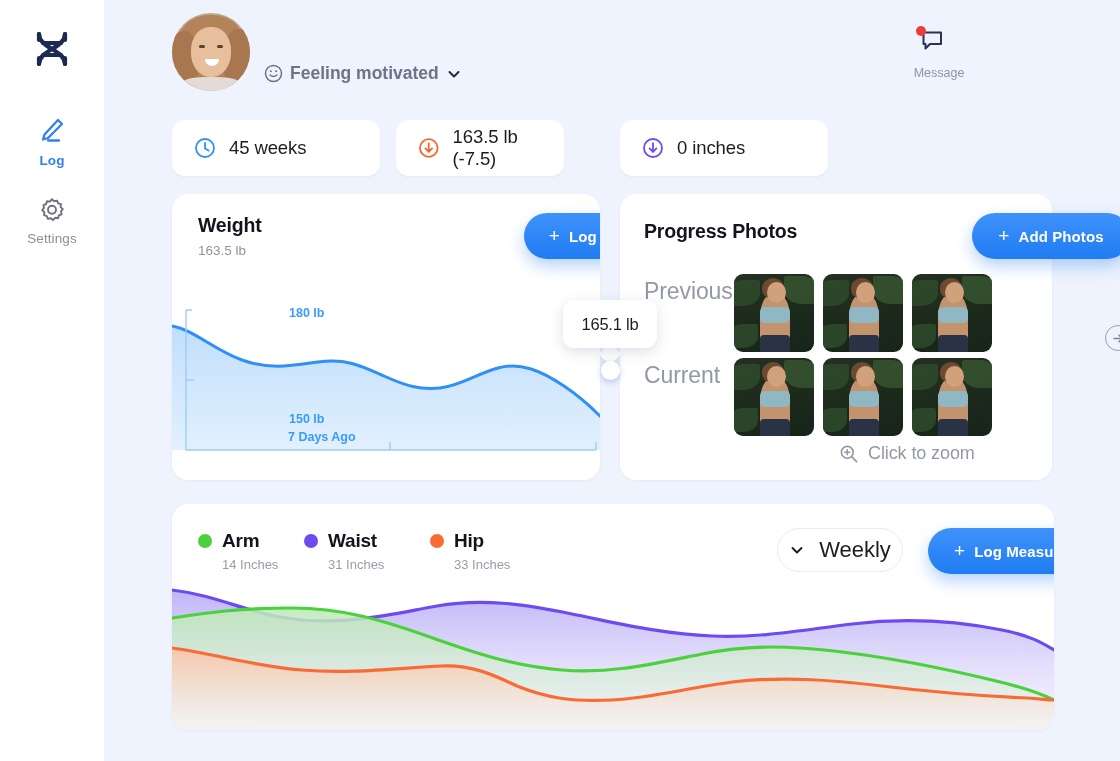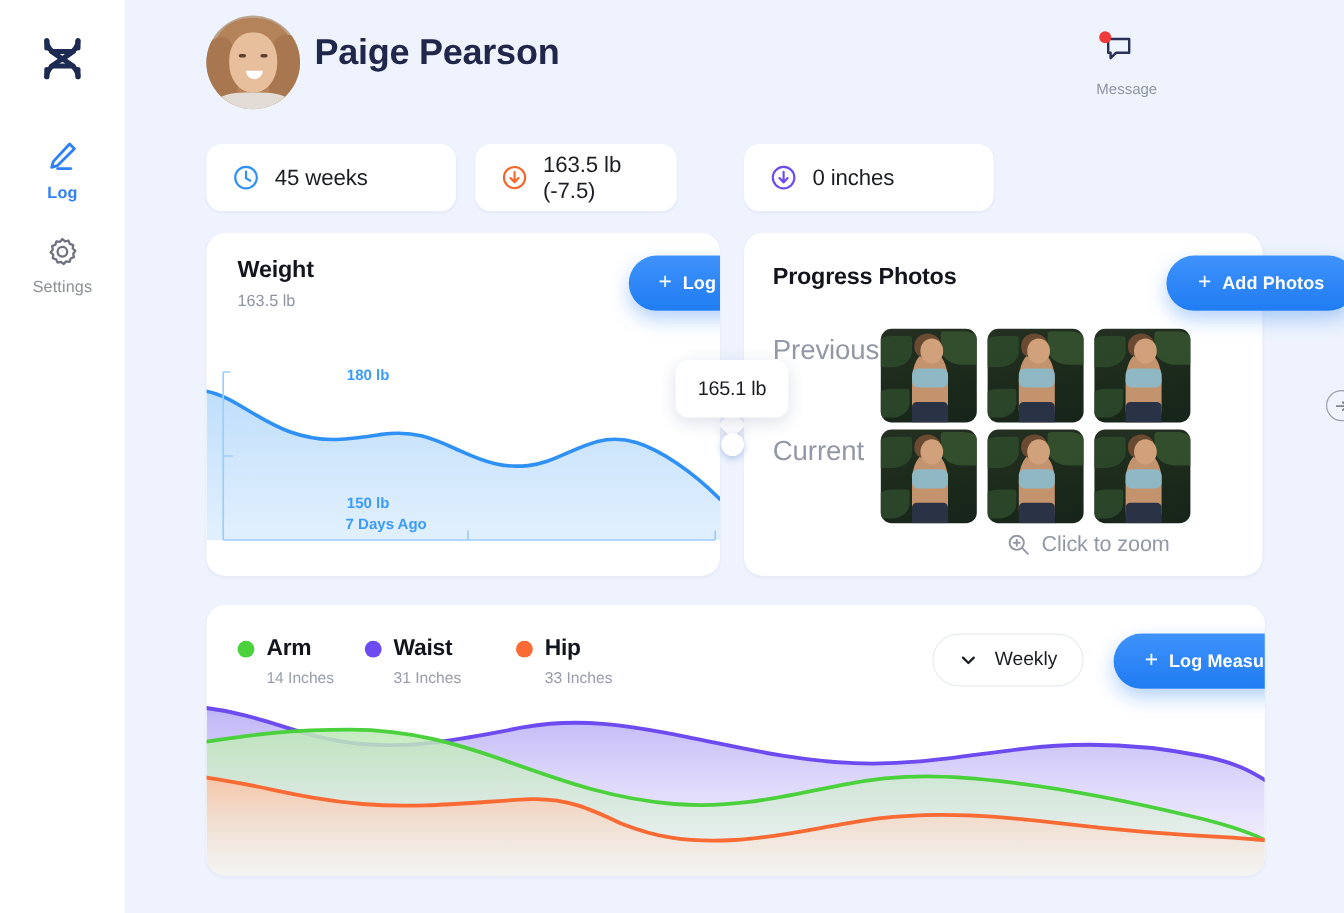--- a/index.html
+++ b/index.html
@@ -202,21 +202,21 @@
   .legend-name { font-size: 19px; font-weight: 700; color: #12151c; letter-spacing: -.2px; }
   .legend-val { font-size: 13px; color: #989dab; margin-top: 5px; margin-left: 24px; }
   #legend-0 { left: 26px; }
   #legend-1 { left: 132px; }
   #legend-2 { left: 258px; }
 
   #weekly-select {
     position: absolute; left: 605px; top: 24px; width: 126px; height: 44px;
     background: #fff; border: 1.4px solid #e9ecf3; border-radius: 999px;
     display: flex; align-items: center; justify-content: center; gap: 14px;
-    font-size: 16px; color: #1b1d23; cursor: pointer;
+    font-size: 22px; color: #1b1d23; cursor: pointer;
   }
   #btn-log-measure { position: absolute; left: 756px; top: 24px; width: 202px; height: 46px; }
   #measure-chart { position: absolute; left: 0; top: 78px; width: 882px; height: 148px; }
 </style>
 </head>
 <body>
 
 <div id="app">
 
   <div id="sidebar">
@@ -266,22 +266,35 @@
         <div class="av-hair"></div>
           <div class="av-hair2"></div>
           <div class="av-hair3"></div>
         <div class="av-face"></div>
         <div class="av-eye-l"></div>
           <div class="av-eye-r"></div>
         <div class="av-mouth"></div>
         <div class="av-top"></div>
       </div>
 
-      <div id="profile-name">Paige Pearson</div>
-
+
+      <div id="mood-row">
+        <svg width="19" height="19" viewBox="0 0 19 19">
+          <g stroke="#6d7389" stroke-width="1.5" fill="none" stroke-linecap="round">
+            <circle cx="9.5" cy="9.5" r="8"></circle>
+            <path d="M6 11 Q9.5 14 13 11"></path>
+          </g>
+          <circle cx="6.8" cy="7.3" r="1.05" fill="#6d7389"></circle>
+          <circle cx="12.2" cy="7.3" r="1.05" fill="#6d7389"></circle>
+        </svg>
+        <span id="mood-text">Feeling motivated</span>
+        <svg width="16" height="16" viewBox="0 0 16 16">
+          <path d="M3.5 6 L8 10.5 L12.5 6" stroke="#21264b" stroke-width="2" fill="none" stroke-linecap="round" stroke-linejoin="round"></path>
+        </svg>
+      </div>
 
       <div class="hdr-action" id="action-message">
         <div style="position:relative;">
           <svg width="26" height="26" viewBox="0 0 26 26">
             <path d="M3.5 4.5 H21 V16 H10 L5.5 20.5 V16 H3.5 Z" stroke="#2a3059" stroke-width="2" fill="none" stroke-linejoin="round"></path>
           </svg>
           <span class="badge-dot"></span>
         </div>
         <span class="hdr-label">Message</span>
       </div>

